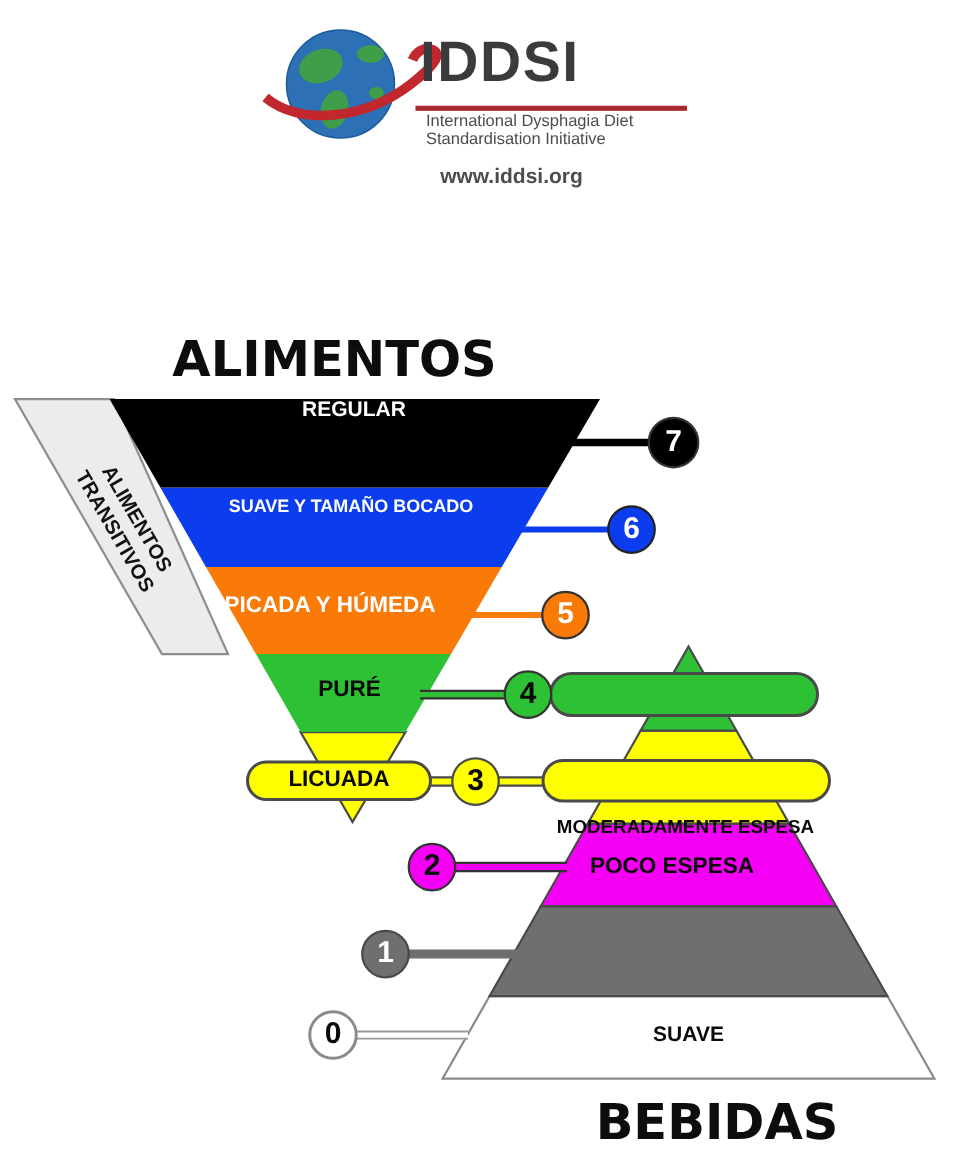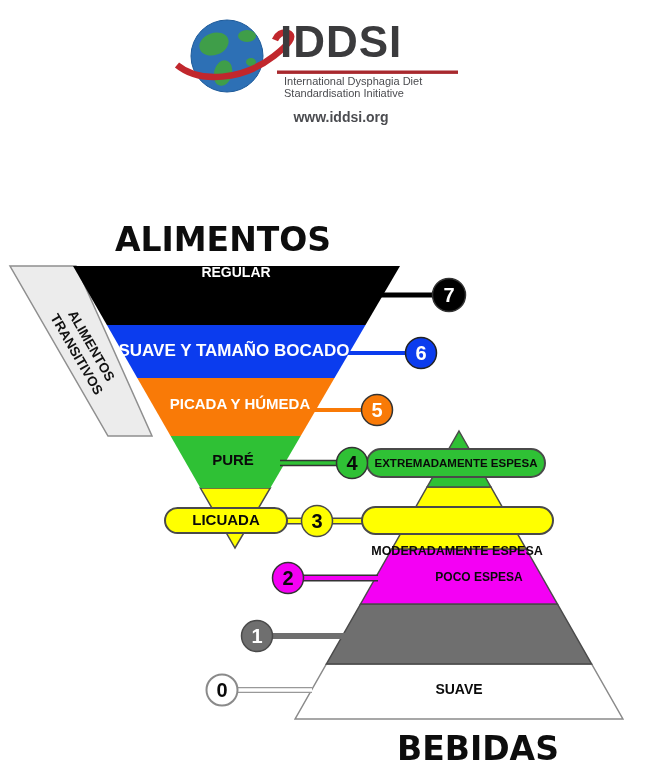--- a/index.html
+++ b/index.html
@@ -20,21 +20,21 @@
     font-weight:700;font-size:20px;white-space:nowrap;pointer-events:none;
   }
   .heading{
     position:absolute;transform:translate(-50%,-50%);
     font-family:"DejaVu Sans","Liberation Sans",sans-serif;
     font-weight:700;font-size:33px;color:#0d0d0d;letter-spacing:0px;white-space:nowrap;
   }
   #brand{
     position:absolute;left:280px;top:16px;
     font-family:"Liberation Sans",sans-serif;
-    font-weight:700;font-size:44px;line-height:52px;color:#3b3b3d;letter-spacing:1px;
+    font-weight:700;font-size:38px;line-height:52px;color:#3b3b3d;letter-spacing:1px;
   }
   .logo-sub{
     position:absolute;left:284px;color:#4b4c50;font-size:11px;line-height:12px;font-weight:400;
   }
   #website{
     position:absolute;left:341px;top:117px;transform:translate(-50%,-50%);
     color:#4b4c50;font-weight:700;font-size:14px;text-align:right;
   }
   #transitional{
     position:absolute;left:84px;top:350px;
@@ -117,28 +117,27 @@
 
   <div class="heading" style="left:223px;top:239px;">ALIMENTOS</div>
   <div class="heading" style="left:478px;top:748px;">BEBIDAS</div>
 
   <div id="transitional">
     <div>ALIMENTOS</div>
     <div>TRANSITIVOS</div>
   </div>
 
   <div class="lbl white" style="left:236px;top:273px;font-size:14px;">REGULAR</div>
-  <div class="lbl white" style="left:234px;top:351px;font-size:17px;">SUAVE Y TAMAÑO BOCADO</div>
-  <div class="lbl white" style="left:240px;top:404px;font-size:15px;">PICADA Y HÚMEDA</div>
+  <div class="lbl white" style="left:234px;top:338px;font-size:12px;">SUAVE Y TAMAÑO BOCADO</div>
+  <div class="lbl white" style="left:220px;top:404px;font-size:15px;">PICADA Y HÚMEDA</div>
   <div class="lbl black" style="left:233px;top:460px;font-size:15px;">PURÉ</div>
   <div class="lbl black" style="left:226px;top:520px;font-size:15px;">LICUADA</div>
 
-  <div class="lbl black" style="left:456px;top:463px;font-size:11.5px;">EXTREMADAMENTE ESPESA</div>
   <div class="lbl black" style="left:457px;top:520px;font-size:12.5px;margin-top:32px;">MODERADAMENTE ESPESA</div>
-  <div class="lbl black" style="left:479px;top:578px;font-size:12px;text-align:center;">POCO ESPESA</div>
+  <div class="lbl black" style="left:448px;top:578px;font-size:15px;text-align:center;">POCO ESPESA</div>
   <div class="lbl black" style="left:459px;top:690px;font-size:14px;">SUAVE</div>
 
   <div class="num" style="left:449px;top:295px;color:#ffffff;">7</div>
   <div class="num" style="left:421px;top:353px;color:#ffffff;">6</div>
   <div class="num" style="left:377px;top:410px;color:#ffffff;">5</div>
   <div class="num" style="left:352px;top:463px;color:#0a0a0a;">4</div>
   <div class="num" style="left:317px;top:521px;color:#0a0a0a;">3</div>
   <div class="num" style="left:288px;top:578px;color:#0a0a0a;">2</div>
   <div class="num" style="left:257px;top:636px;color:#ffffff;">1</div>
   <div class="num" style="left:222px;top:690px;color:#0a0a0a;">0</div>

